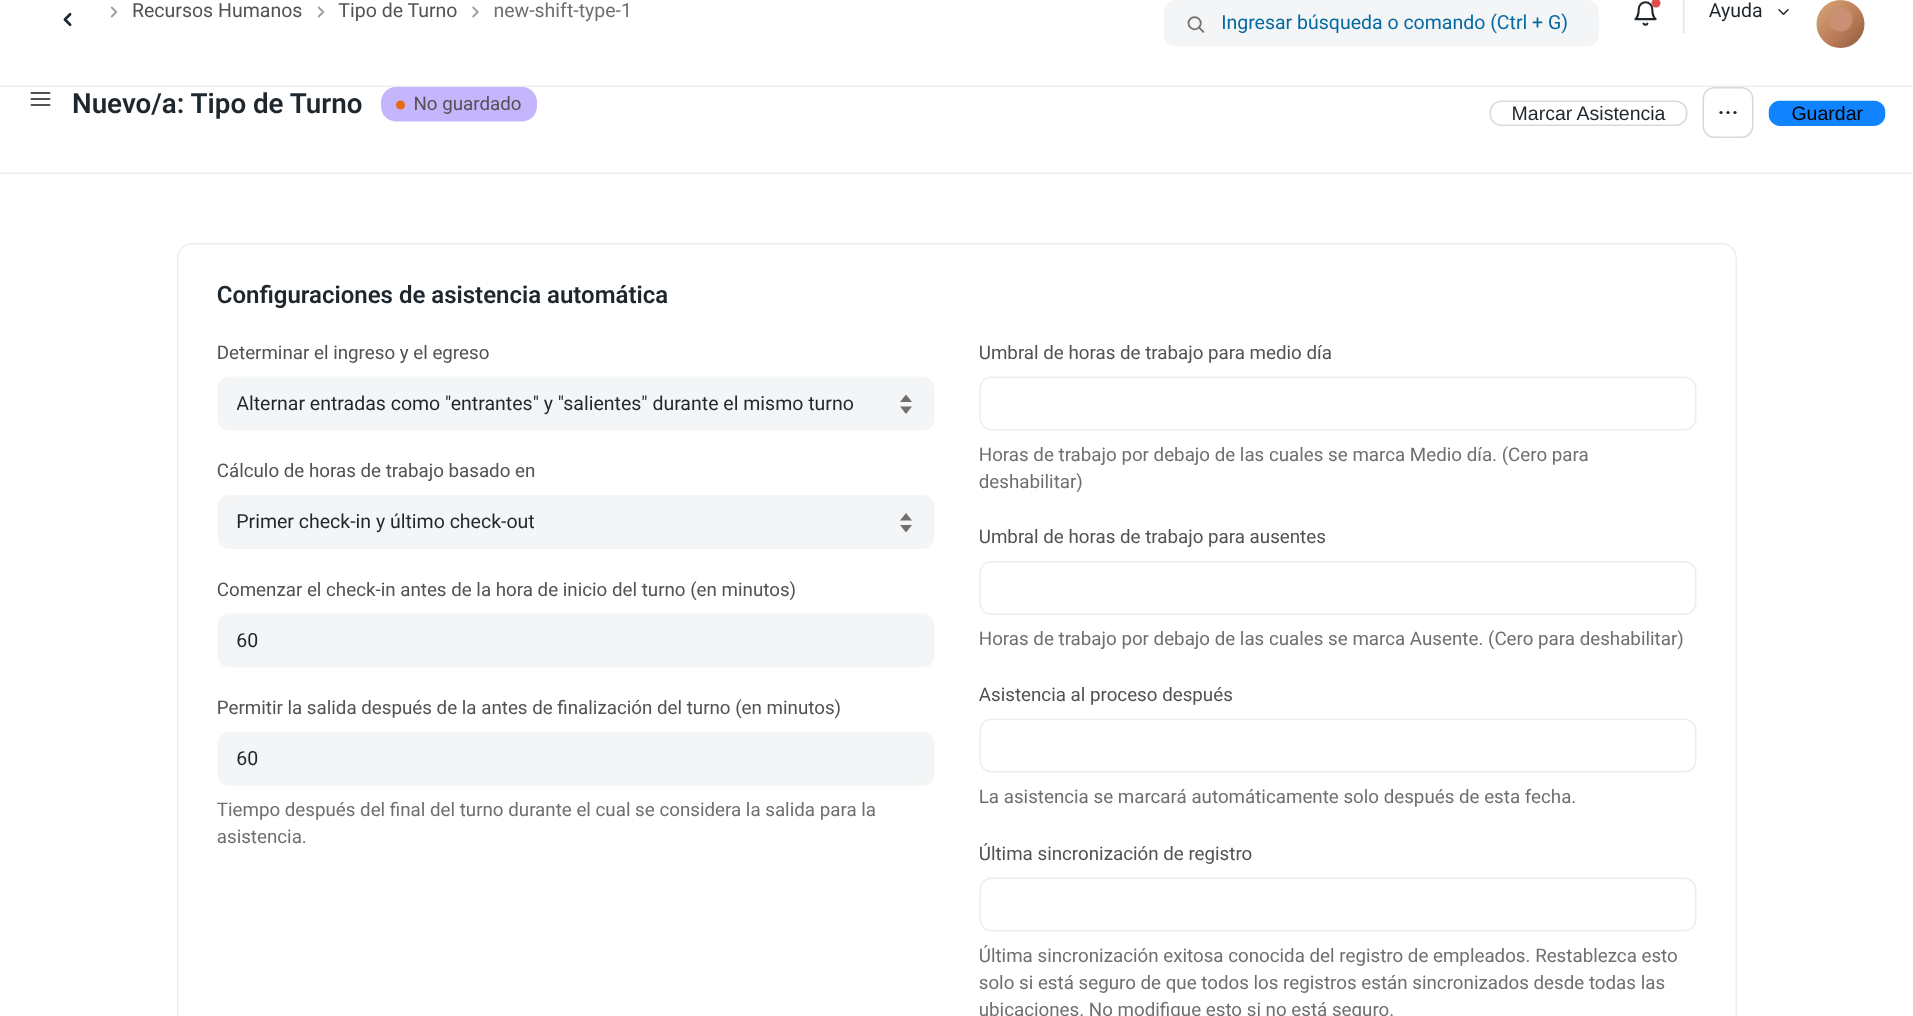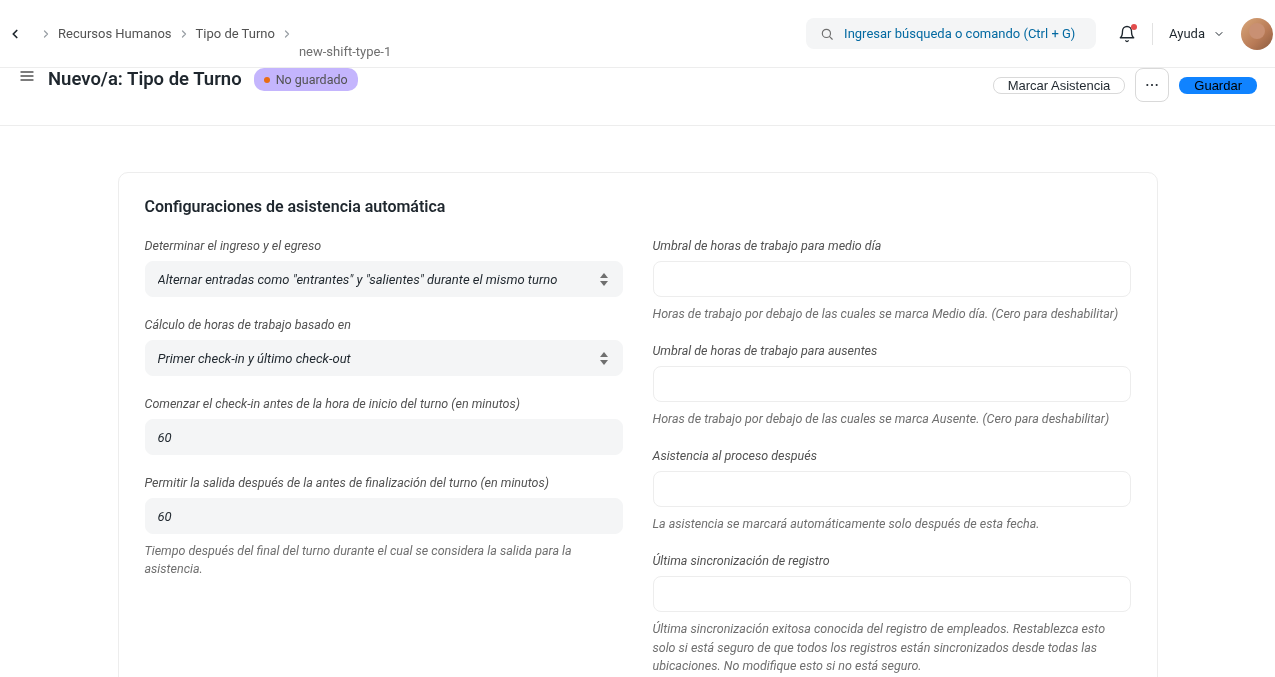--- a/index.html
+++ b/index.html
@@ -1,22 +1,22 @@
 <!DOCTYPE html>
 <html><head>
 <meta charset="utf-8">
 <style>
 * { box-sizing: border-box; margin: 0; padding: 0; }
 body { font-family: -apple-system, BlinkMacSystemFont, "Segoe UI", Roboto, sans-serif; font-size: 13px; color: #1f272e; background: #fff; }
-.top-bar { display: flex; align-items: center; height: 68px; padding: 0 2px; border-bottom: 1px solid #ededed; }
+.top-bar { display: flex; align-items: flex-start; height: 58px; padding: 0 32px; border-bottom: 1px solid #ededed; }
 .back-btn { width: 26px; height: 26px; display: flex; align-items: center; justify-content: center; color: #1f272e; cursor: pointer; }
 .breadcrumbs { display: flex; align-items: center; gap: 6px; margin-left: 12px; font-size: 13px; color: #525252; }
 .breadcrumb-sep { color: #9aa0a6; }
 .breadcrumb-item { cursor: pointer; }
-.breadcrumb-item.current { color: #6f6f6f; margin-top: 36px; }
+.breadcrumb-item.current { color: #6f6f6f; }
 .top-spacer { flex: 1; }
 .search-box { display: flex; align-items: center; background: #f4f5f6; border-radius: 8px; padding: 8px 14px; width: 290px; color: #0369a1; cursor: text; gap: 10px; }
 .search-box .ph { font-size: 13px; }
 .bell { margin-left: 22px; position: relative; cursor: pointer; color: #1f272e; }
 .bell-dot { position: absolute; top: -1px; right: -1px; width: 6px; height: 6px; border-radius: 50%; background: #e24c4c; }
 .divider { width: 1px; height: 22px; background: #e2e2e2; margin: 0 16px; }
 .help { display: flex; align-items: center; gap: 8px; cursor: pointer; color: #1f272e; font-size: 13px; }
 .avatar { width: 32px; height: 32px; border-radius: 50%; margin-left: 16px; background: linear-gradient(135deg,#d9a77a 0%,#b87a56 60%,#8a5a3e 100%); position: relative; overflow: hidden; cursor: pointer; }
 .avatar::after { content:""; position:absolute; top:5px; left:8px; width:16px; height:16px; border-radius:50%; background:#c99073; }
 .page-header { display: flex; align-items: flex-start; height: 58px; padding: 0 18px; border-bottom: 1px solid #ededed; }
@@ -27,21 +27,21 @@
 .header-actions { margin-left: auto; display: flex; align-items: center; gap: 10px; }
 .btn { border-radius: 8px; padding: 0 14px; font-size: 13px; cursor: pointer; border: 1px solid transparent; }
 .btn-secondary { background: #fff; border-color: #d9d9d9; color: #1f272e; }
 .btn-icon { background: #fff; border: 1px solid #d9d9d9; width: 34px; height: 34px; display: flex; align-items: center; justify-content: center; border-radius: 8px; cursor: pointer; color: #1f272e; }
 .btn-primary { background: #1083ff; color: #000000; }
 .content { padding: 28px 0 40px; display: flex; justify-content: center; }
 .card { width: 1040px; border: 1px solid #ededed; border-radius: 10px; padding: 24px 26px 28px; margin-top: 18px; }
 .section-title { font-size: 16px; font-weight: 600; margin-bottom: 22px; }
 .columns { display: flex; gap: 30px; }
 .col { flex: 1; min-width: 0; }
-.field { margin-bottom: 20px; font-style: italic; }
+.field { margin-bottom: 20px; }
 .field-label { font-size: 12.5px; color: #525252; margin-bottom: 8px; display: block; }
 .control { background: #f4f5f6; border: 1px solid #f4f5f6; border-radius: 8px; padding: 9px 12px; font-size: 13px; color: #1f272e; width: 100%; display: flex; align-items: center; justify-content: space-between; cursor: pointer; min-height: 36px; }
 .control.input { background: #fff; border-color: #ededed; cursor: text; }
 .control.select .select-text { flex: 1; overflow: hidden; text-overflow: ellipsis; white-space: nowrap; margin-right: 8px; }
 .caret { width: 12px; height: 16px; display: inline-flex; flex-direction: column; align-items: center; justify-content: center; gap: 1px; color: #6f6f6f; flex-shrink: 0; }
 .help-text { font-size: 12.5px; color: #6f6f6f; margin-top: 8px; line-height: 1.45; }
 svg { display: block; }
 </style>
 </head>
 <body>

